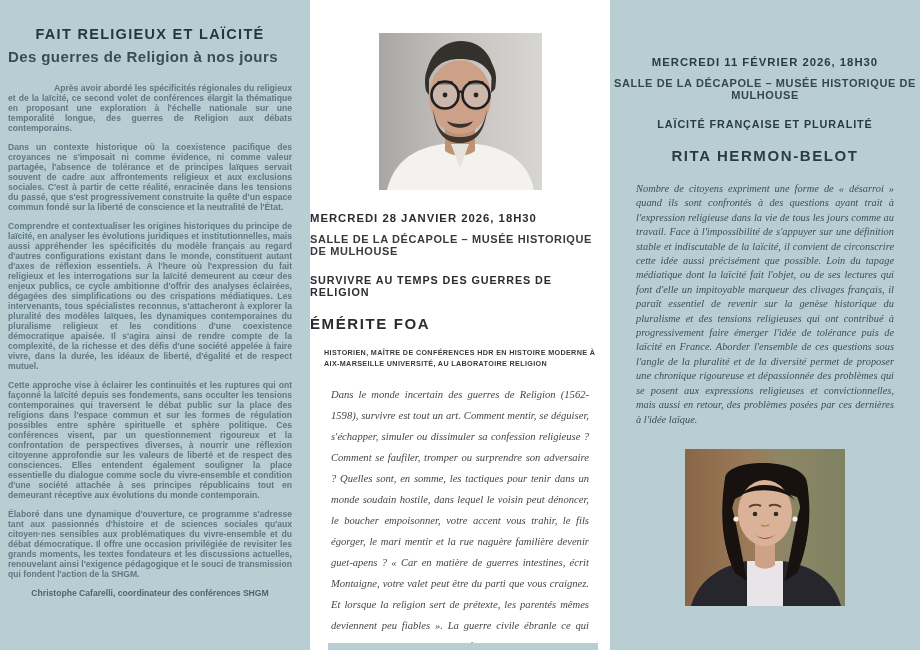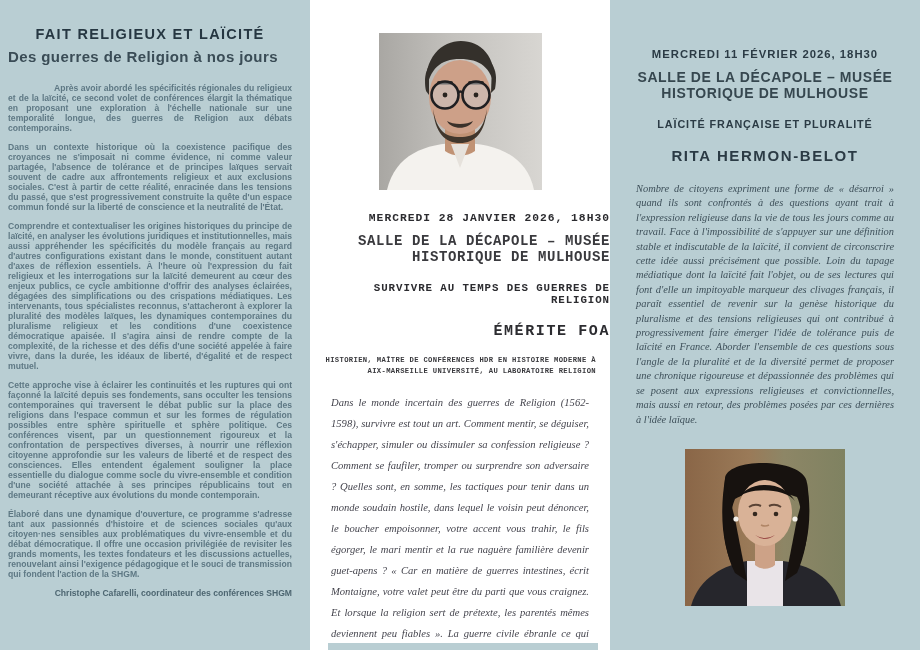--- a/index.html
+++ b/index.html
@@ -23,34 +23,34 @@
     color: #3a4c56; text-align: left; margin-top: 5px;
   }
   .left-body { margin-top: 18px; }
   .left-body p {
     font-size: 8.6px; line-height: 10.0px; font-weight: bold;
     color: #5e7884; text-align: justify; margin: 0 0 9px 0;
   }
   .left-body p.indent { text-indent: 46px; }
   .signature {
     font-size: 8.6px; font-weight: bold; color: #4d6671;
-    text-align: right; margin-top: 3px;
+    text-align: center; margin-top: 3px;
   }
   
   .panel-mid {
     width: 300px; height: 650px; background: #ffffff; flex: none;
     padding-top: 33px; position: relative; overflow: hidden;
   }
   .photo-frame-man { width: 163px; height: 157px; margin: 0 auto; display: block; }
-  .mid-head { text-align: right; color: #2c2c30; font-family: Liberation Mono, monospace; }
+  .mid-head { text-align: left; color: #2c2c30; }
   .h-date {
     font-size: 11.3px; font-weight: bold; letter-spacing: 1px; margin-top: 22px;
   }
   .h-venue {
-    font-size: 14px; font-weight: bold; letter-spacing: 0.6px; margin-top: 9px; color: #3a3a3e;
+    font-size: 11px; font-weight: bold; letter-spacing: 0.6px; margin-top: 9px; color: #3a3a3e;
   }
   .h-talk {
     font-size: 10.8px; font-weight: bold; letter-spacing: 0.9px; margin-top: 17px;
   }
   .h-speaker {
     font-size: 15px; font-weight: bold; letter-spacing: 1.6px; margin-top: 17px;
   }
   .h-affil {
     font-size: 7.2px; font-weight: bold; letter-spacing: 0.35px; margin-top: 15px;
     line-height: 1.55; padding: 0 14px; color: #3a3a3e;
@@ -66,21 +66,21 @@
   .mid-bottom-bar {
     position: absolute; bottom: 0; left: 18px; right: 12px; height: 7px;
     background: #b9ced3;
   }
   
   .panel-right {
     width: 310px; height: 650px; background: #b9ced3; flex: none;
     padding-top: 48px; overflow: hidden;
   }
   .right-head { text-align: center; color: #2b3b45; }
-  .right-head .h-date { margin-top: 0; }
+  .right-head .h-date { margin-top: 8px; }
   .right-head .h-venue { color: #36474f; }
   .right-head .h-affil { color: #36474f; padding: 0 20px; }
   .right-abstract {
     font-size: 10.4px; line-height: 14.4px; color: #3d4f59;
     padding: 0 26px; margin-top: 18px;
   }
   .photo-frame-woman { width: 160px; height: 157px; margin: 22px auto 0; display: block; }
 </style>
 </head>
 <body>

